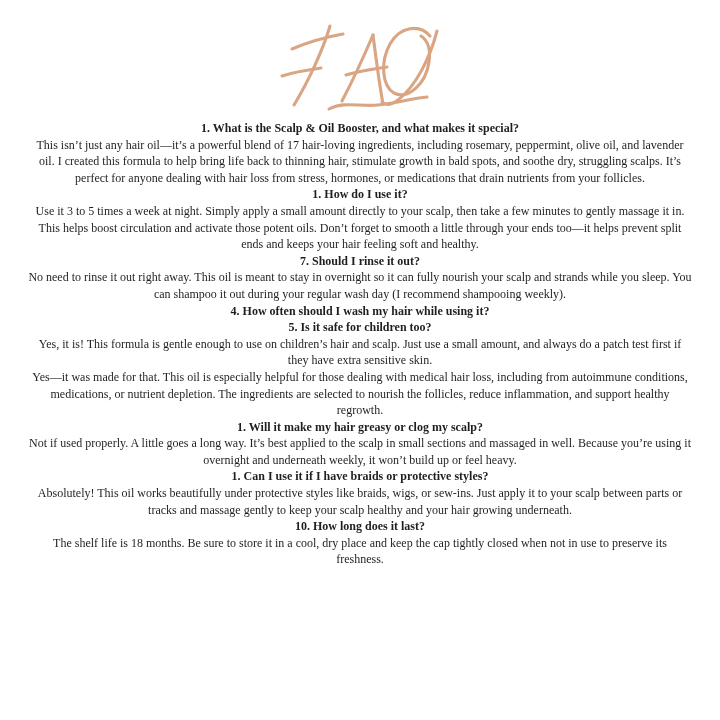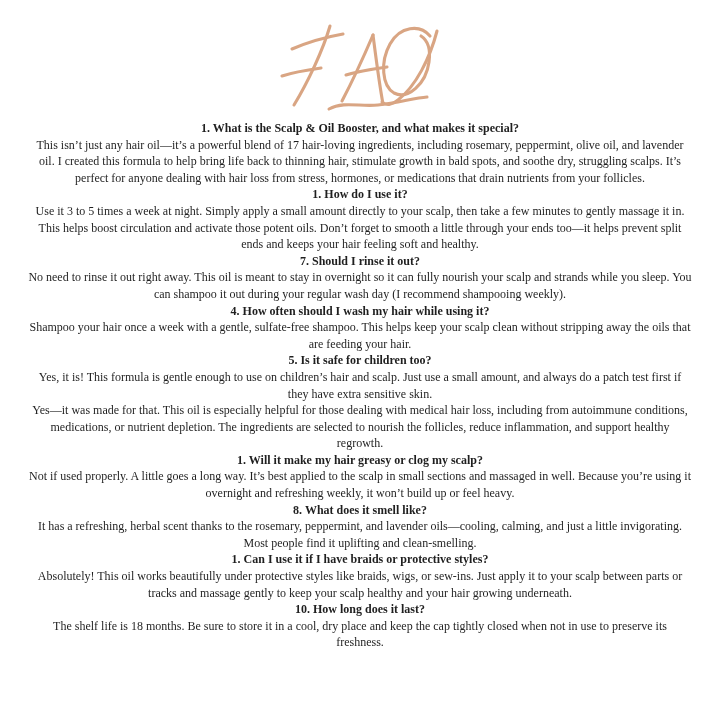--- a/index.html
+++ b/index.html
@@ -105,41 +105,36 @@
       <p class="a">Use it 3 to 5 times a week at night. Simply apply a small amount directly to your scalp, then take a few minutes to gently massage it in. This helps boost circulation and activate those potent oils. Don’t forget to smooth a little through your ends too—it helps prevent split ends and keeps your hair feeling soft and healthy.</p>
     </section>
 
     <section class="qa">
       <p class="q">7. Should I rinse it out?</p>
       <p class="a">No need to rinse it out right away. This oil is meant to stay in overnight so it can fully nourish your scalp and strands while you sleep. You can shampoo it out during your regular wash day (I recommend shampooing weekly).</p>
     </section>
 
     <section class="qa">
       <p class="q">4. How often should I wash my hair while using it?</p>
-      <p class="a">Shampoo your hair once a week with a gentle, sulfate-free shampoo. This helps keep your scalp clean without stripping away the oils that are feeding your hair.</p>
     </section>
 
     <section class="qa">
       <p class="q">5. Is it safe for children too?</p>
       <p class="a">Yes, it is! This formula is gentle enough to use on children’s hair and scalp. Just use a small amount, and always do a patch test first if they have extra sensitive skin.</p>
     </section>
 
     <section class="qa">
       <p class="a">Yes—it was made for that. This oil is especially helpful for those dealing with medical hair loss, including from autoimmune conditions, medications, or nutrient depletion. The ingredients are selected to nourish the follicles, reduce inflammation, and support healthy regrowth.</p>
     </section>
 
     <section class="qa">
       <p class="q">1. Will it make my hair greasy or clog my scalp?</p>
-      <p class="a">Not if used properly. A little goes a long way. It’s best applied to the scalp in small sections and massaged in well. Because you’re using it overnight and refreshing weekly, it won’t build up or feel heavy.</p>
+      <p class="a">Not if used properly. A little goes a long way. It’s best applied to the scalp in small sections and massaged in well. Because you’re using it overnight and underneath weekly, it won’t build up or feel heavy.</p>
     </section>
 
-    <section class="qa">
-      <p class="q">8. What does it smell like?</p>
-      <p class="a">It has a refreshing, herbal scent thanks to the rosemary, peppermint, and lavender oils—cooling, calming, and just a little invigorating. Most people find it uplifting and clean-smelling.</p>
-    </section>
 
     <section class="qa">
       <p class="q">1. Can I use it if I have braids or protective styles?</p>
       <p class="a">Absolutely! This oil works beautifully under protective styles like braids, wigs, or sew-ins. Just apply it to your scalp between parts or tracks and massage gently to keep your scalp healthy and your hair growing underneath.</p>
     </section>
 
     <section class="qa">
       <p class="q">10. How long does it last?</p>
       <p class="a">The shelf life is 18 months. Be sure to store it in a cool, dry place and keep the cap tightly closed when not in use to preserve its freshness.</p>
     </section>

